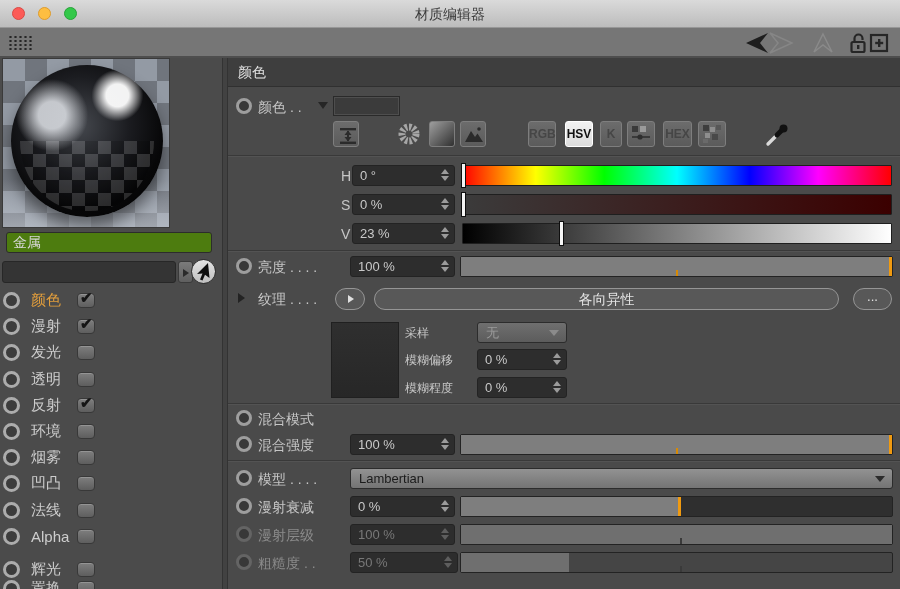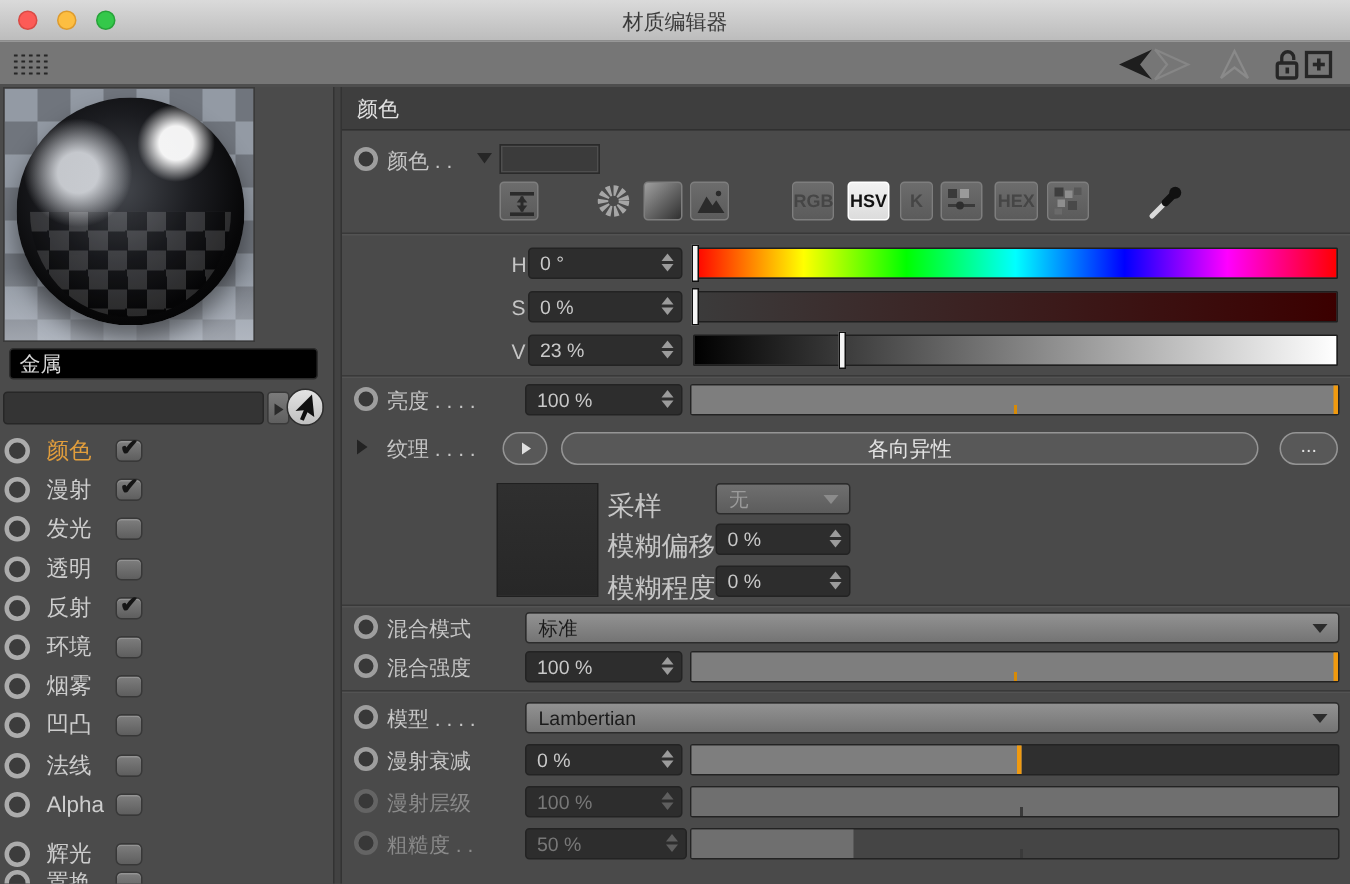--- a/index.html
+++ b/index.html
@@ -38,21 +38,21 @@
     background:
       radial-gradient(circle at 70% 20%, rgba(255,255,255,.95) 0 7%, rgba(255,255,255,0) 16%),
       radial-gradient(circle at 27% 33%, rgba(225,228,233,.85) 0 9%, rgba(235,238,242,0) 24%),
       radial-gradient(circle at 45% 40%, #45484e 0%, #1b1c20 40%, #070708 68%, #000 100%);
     box-shadow:0 10px 16px rgba(0,0,0,.45); z-index:2; }
   .sphere::after { content:""; position:absolute; left:6%; right:6%; top:50%; bottom:4%;
     border-radius:0 0 70px 70px / 0 0 76px 76px; opacity:.14;
     background:conic-gradient(#000 90deg, #fff 90deg 180deg, #000 180deg 270deg, #fff 270deg);
     background-size:26px 26px; }
   .namefield { position:absolute; left:6px; top:174px; width:206px; height:21px;
-    background:#000000; border:1px solid #2C2C2C; border-radius:3px;
+    background:#4d7c0f; border:1px solid #2C2C2C; border-radius:3px;
     color:#D8D8D8; font-size:14px; line-height:19px; padding-left:6px; }
   .shaderfield { position:absolute; left:2px; top:203px; width:174px; height:22px;
     background:#343434; border:1px solid #272727; border-radius:3px; }
   .shaderbtn { position:absolute; left:178px; top:203px; width:15px; height:22px;
     background:linear-gradient(#7B7B7B,#5F5F5F); border:1px solid #3A3A3A; border-radius:3px; }
   .shaderbtn i { position:absolute; left:4px; top:7px; border-top:4px solid transparent;
     border-bottom:4px solid transparent; border-left:6px solid #2A2A2A; }
   .pickbtn { position:absolute; left:191px; top:201px; width:25px; height:25px; border-radius:50%;
     background:linear-gradient(#E3E3E3,#BFBFBF); border:1px solid #2E2E2E; }
   
@@ -120,21 +120,21 @@
   .pillbtn i { position:absolute; left:12px; top:6px; border-top:4px solid transparent;
     border-bottom:4px solid transparent; border-left:6px solid #E0E0E0; }
   .texbtn { position:absolute; left:146px; top:0; width:465px; height:22px; border-radius:11px;
     background:#585858; border:1px solid #959595; color:#E2E2E2; font-size:14px;
     text-align:center; line-height:20px; }
   .dotsbtn { position:absolute; right:8px; top:0; width:39px; height:22px; border-radius:11px;
     background:#585858; border:1px solid #959595; color:#E2E2E2; font-size:13px;
     text-align:center; line-height:16px; }
   .texprev { position:absolute; left:103px; top:264px; width:68px; height:76px;
     background:linear-gradient(#2F2F2F,#272727); border:1px solid #202020; }
-  .sublabel { position:absolute; left:177px; top:3px; font-size:18px; color:#C6C6C6; }
+  .sublabel { position:absolute; left:177px; top:3px; font-size:12px; color:#C6C6C6; }
   
   .mbtn { position:absolute; top:0; height:26px; background:linear-gradient(#6C6C6C,#5B5B5B);
     border:1px solid #7E7E7E; border-radius:3px; color:#464646; font-size:12px; font-weight:bold;
     text-align:center; line-height:24px; }
   .mbtn.active { background:linear-gradient(#F2F2F2,#DCDCDC); border-color:#FFFFFF; color:#111; }
   .ibtn { position:absolute; top:0; width:26px; height:26px; background:linear-gradient(#6C6C6C,#5B5B5B);
     border:1px solid #7E7E7E; border-radius:3px; }
   
   .disabled .rlabel { color:#8B8B8B; }
   .disabled .radio2 { border-color:#646464; }
@@ -442,24 +442,20 @@
           <i class="dn"></i>
         </span>
     </span>
   </div>
 
   <div class="sep" style="top:345px"></div>
 
   <div class="row" style="top:350px">
     <span class="radio2"></span>
     <span class="rlabel">混合模式</span>
-    <span class="dd">
-      <span>标准</span>
-      <span class="arr"></span>
-    </span>
   </div>
 
   <div class="row" style="top:376px">
     <span class="radio2"></span>
     <span class="rlabel">混合强度</span>
     <span class="fieldbox" style="left:122px;width:105px">
       <span class="fval">100 %</span>
       <span class="stepper">
           <i class="up"></i>
           <i class="dn"></i>

